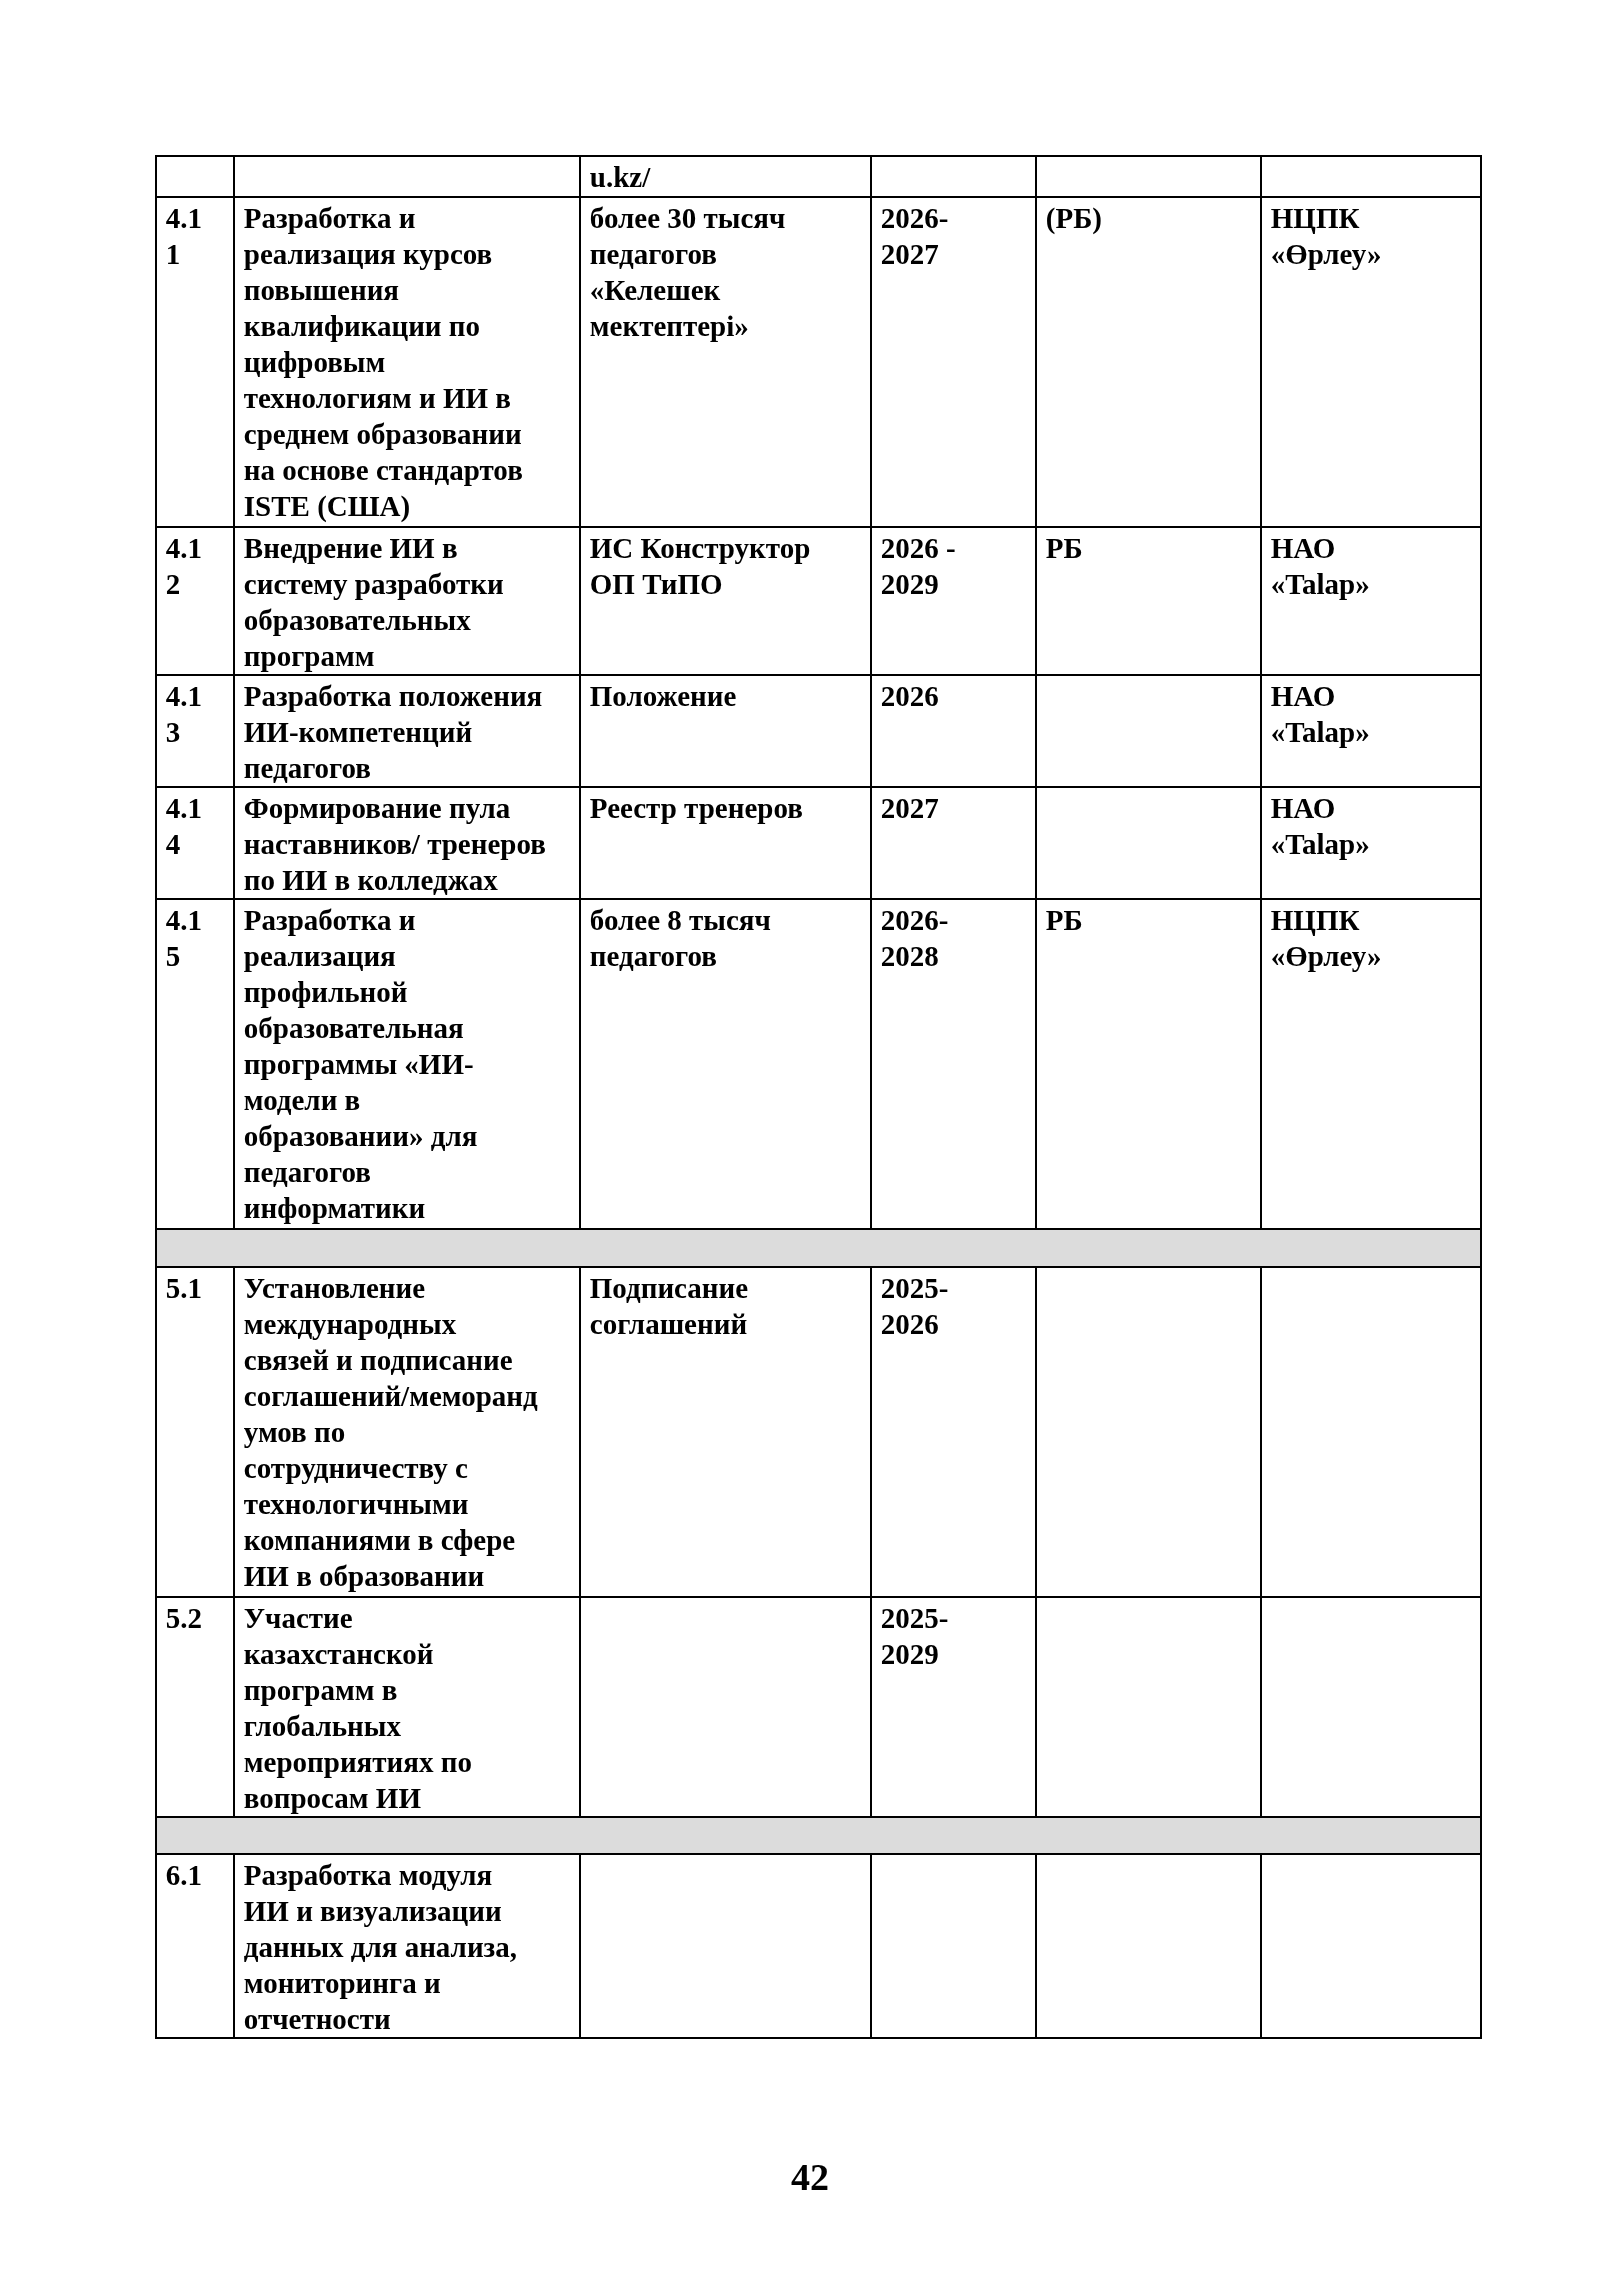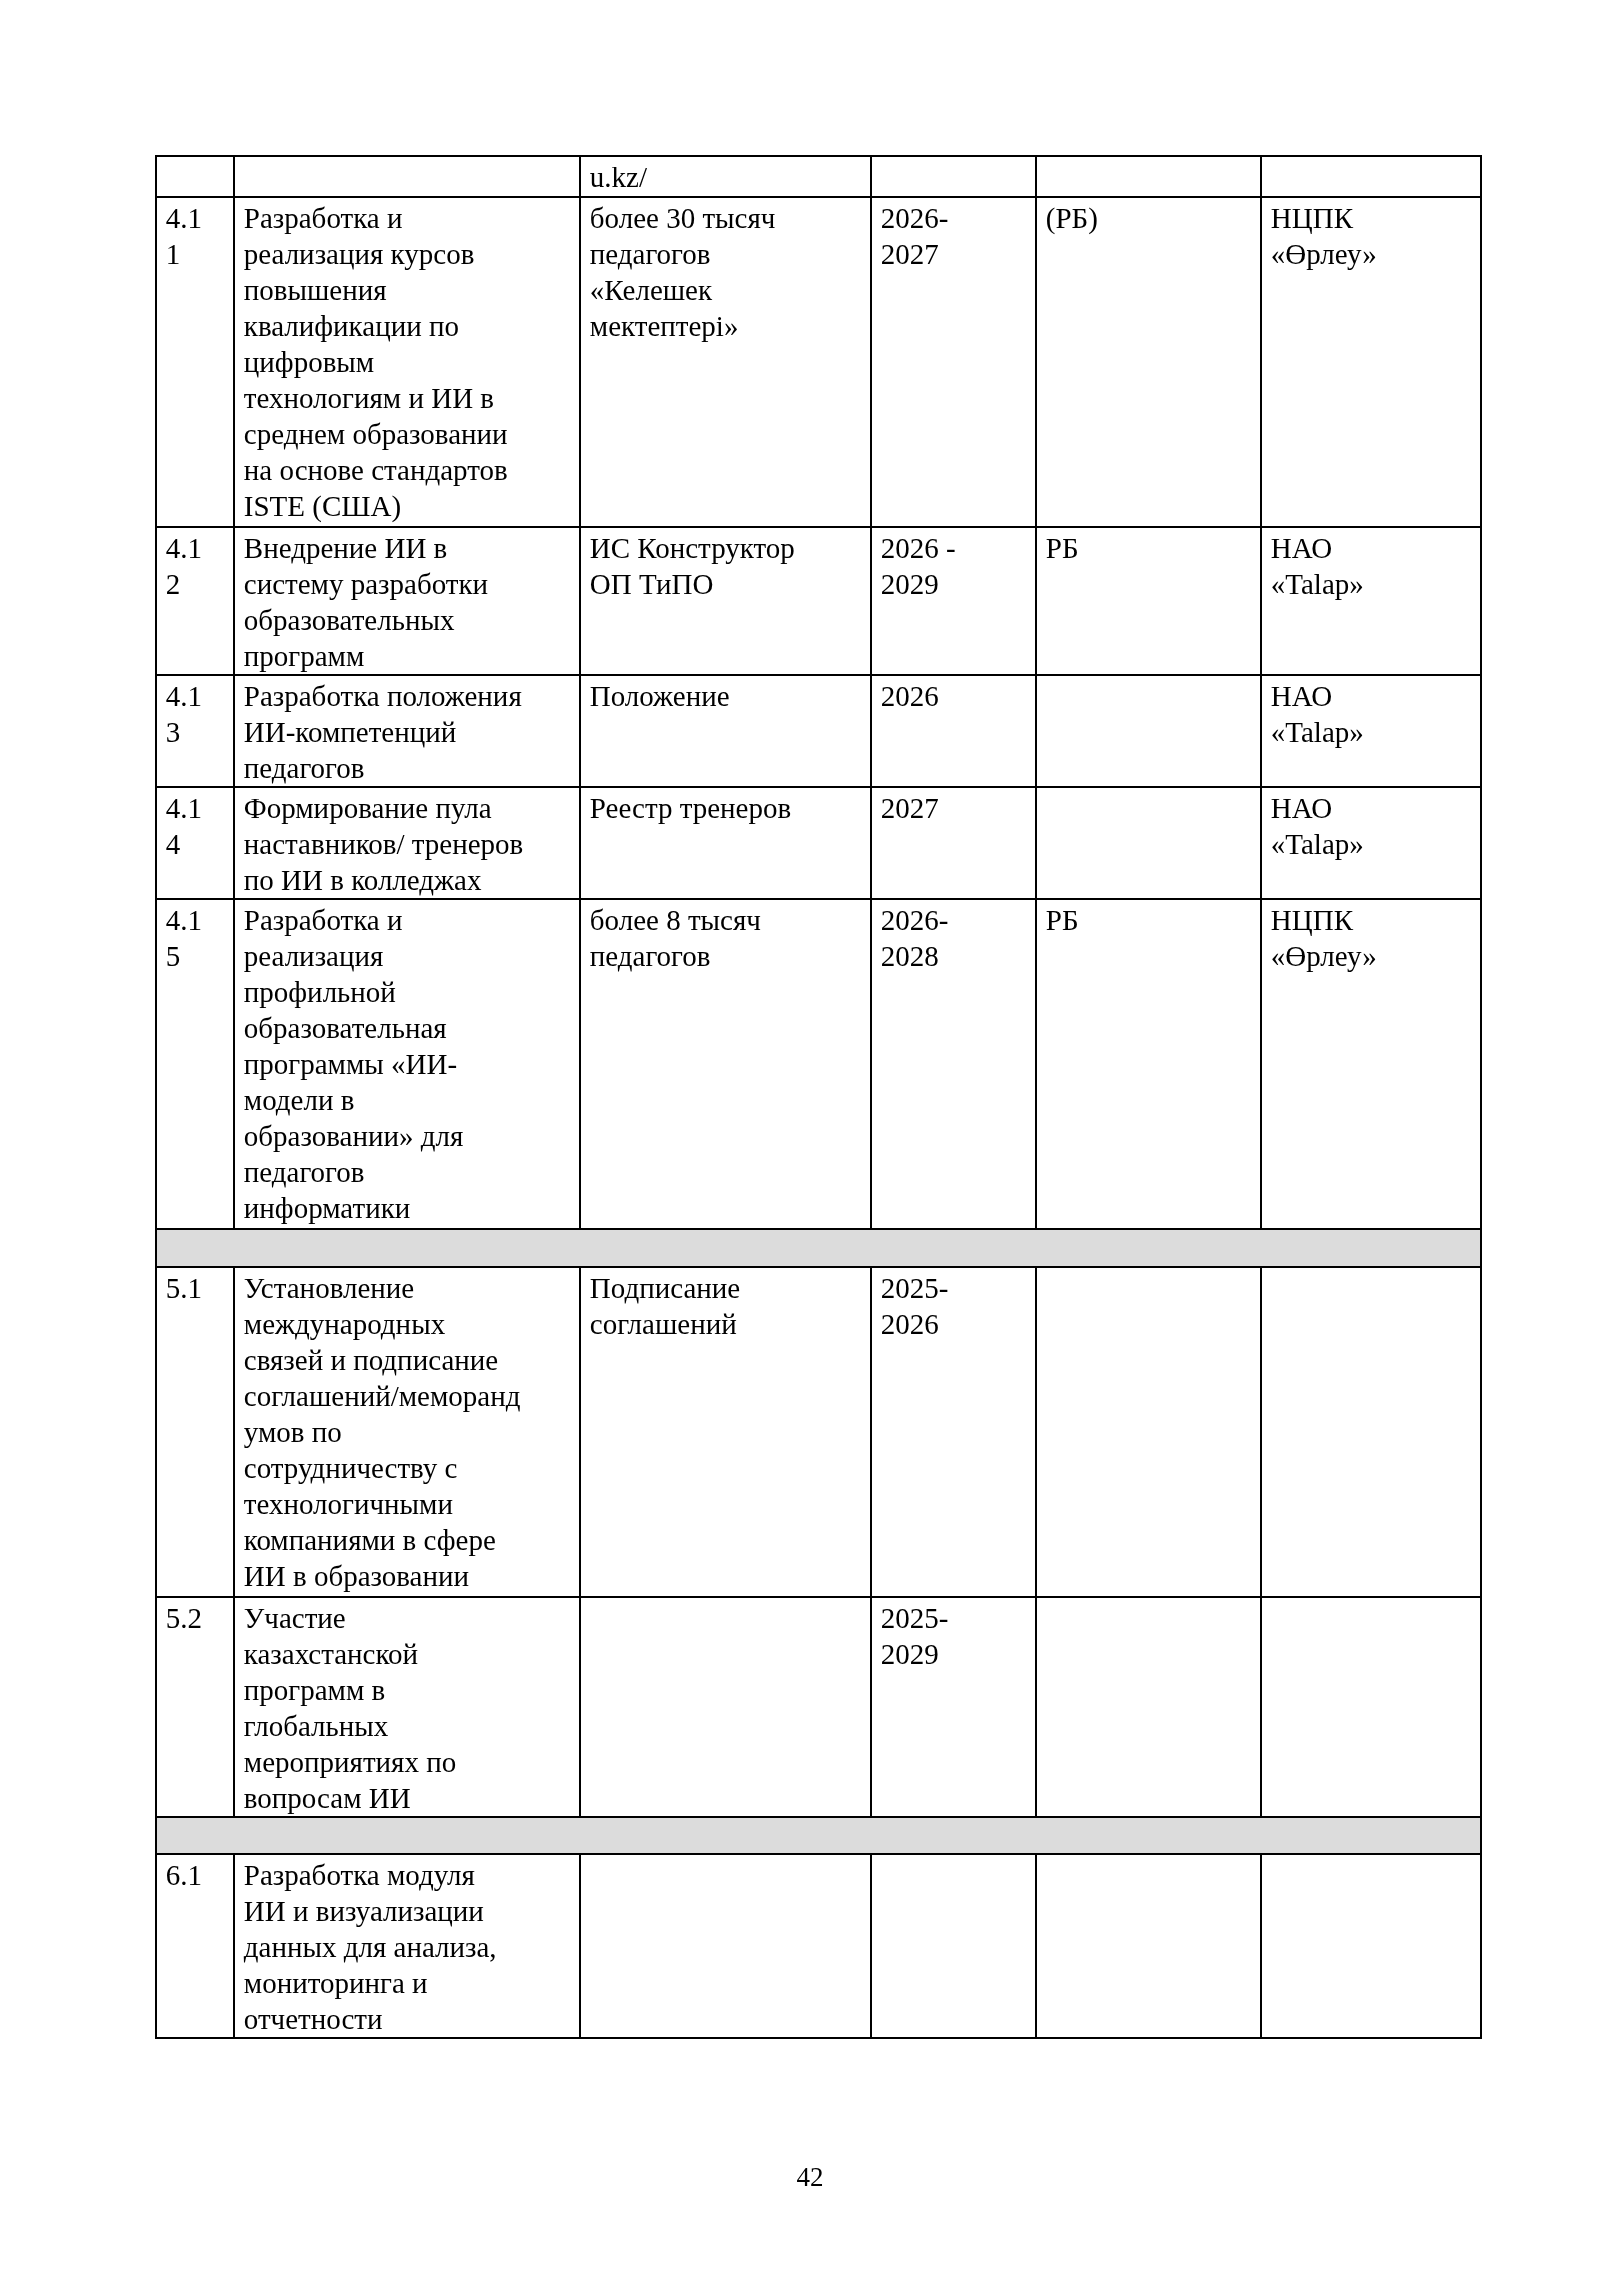--- a/index.html
+++ b/index.html
@@ -4,20 +4,21 @@
 <style>
   html, body { margin: 0; padding: 0; }
   .page {
     position: relative;
     width: 1620px;
     height: 2293px;
     background: #ffffff;
     font-family: "Liberation Serif", "DejaVu Serif", serif;
     color: #000000;
     overflow: hidden;
+    font-weight: bold;
   }
   table.plan {
     position: absolute;
     left: 155px;
     top: 155px;
     width: 1325px;
     border-collapse: collapse;
     table-layout: fixed;
   }
   table.plan td {
@@ -45,21 +46,21 @@
   .col-ind   { width: 291px; }
   .col-years { width: 165px; }
   .col-fund  { width: 225px; }
   .col-resp  { width: 220px; }
   .page-number {
     position: absolute;
     left: 0;
     top: 2159px;
     width: 1620px;
     text-align: center;
-    font-size: 27px;
+    font-size: 38px;
     line-height: 36px;
   }
 </style>
 </head>
 <body>
 
 <div class="page">
   <table class="plan">
     <colgroup>
       <col class="col-id">

